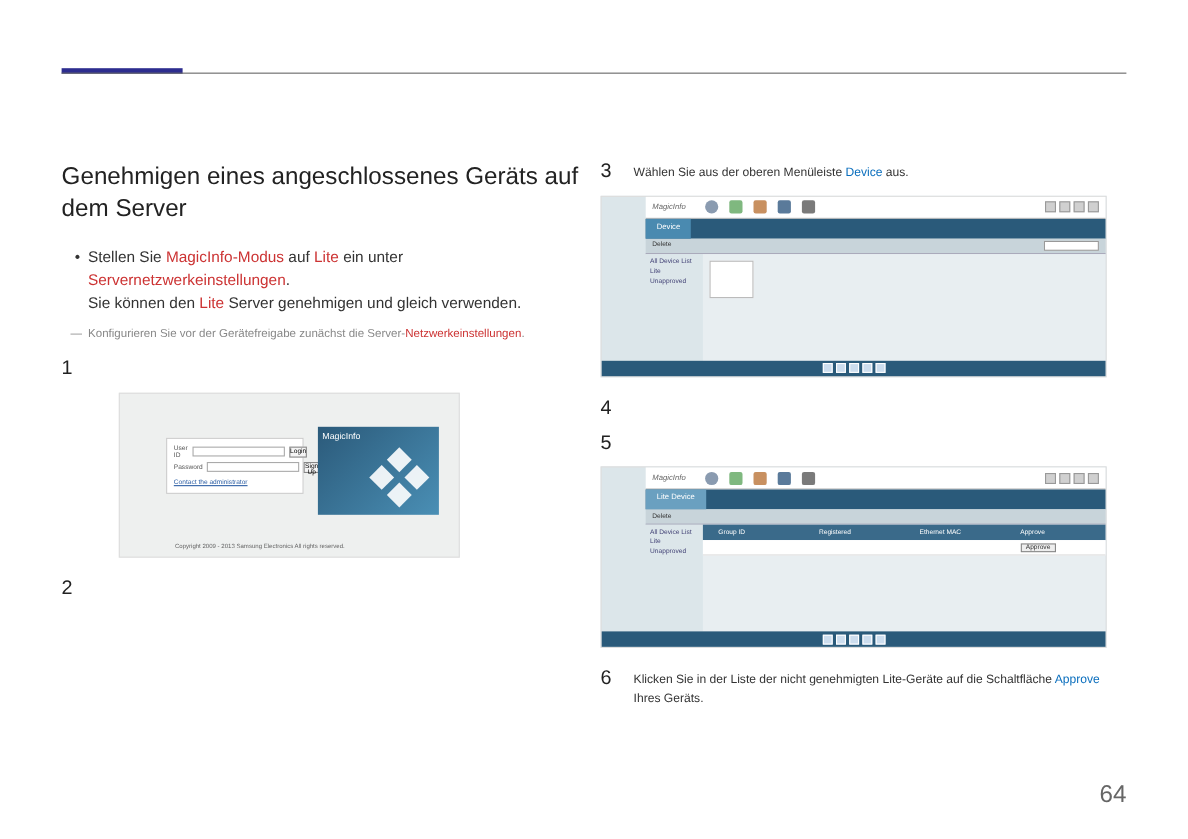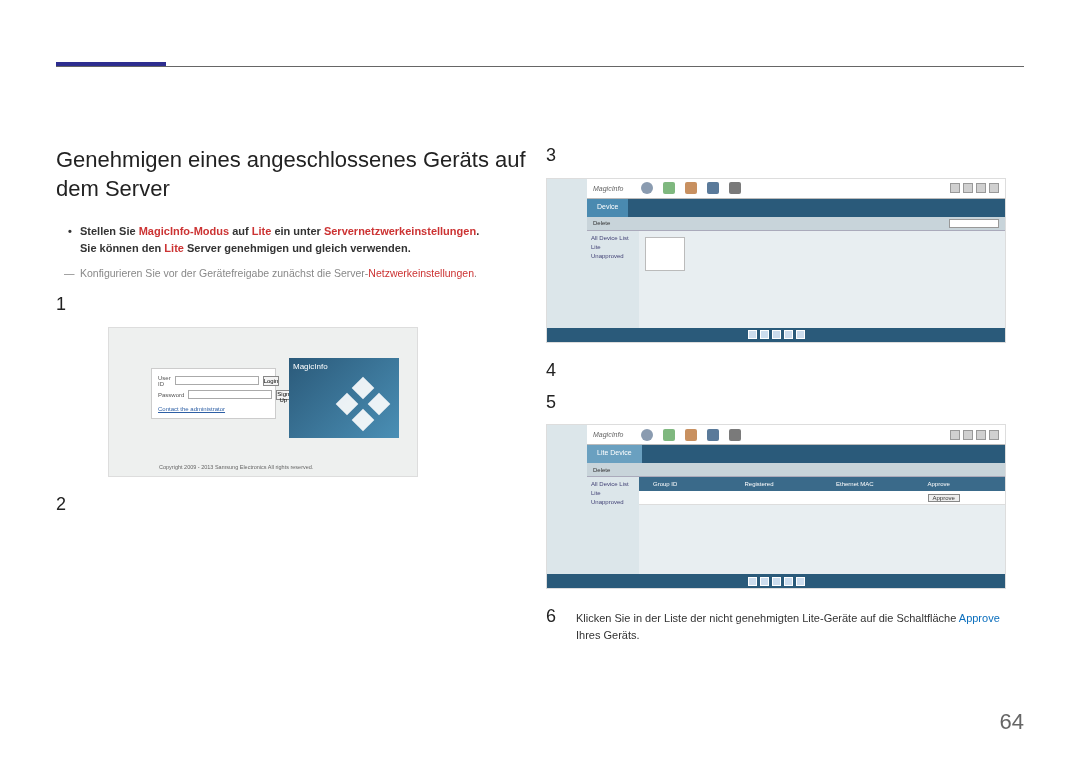--- a/index.html
+++ b/index.html
@@ -56,24 +56,23 @@
     padding: 2px 6px 2px 2px;
     margin-bottom: 10px;
   }
   ul.bullets {
     list-style: none;
     padding-left: 24px;
     margin-bottom: 10px;
   }
   ul.bullets li {
     position: relative;
-    font-size: 11px;
+    font-size: 14px;
     line-height: 1.5;
     color: #333;
-    font-weight: bold;
   }
   ul.bullets li::before {
     content: "•";
     position: absolute;
     left: -12px;
   }
   .note {
     font-size: 10.5px;
     color: #888;
     padding-left: 24px;
@@ -285,20 +284,23 @@
     <div class="step">
       <div class="step-num">2</div>
     </div>
 
   </div>
 
   <div class="col">
 
     <div class="step">
       <div class="step-num">3</div>
+      <div class="step-text">
+        <span>Wählen Sie aus der oberen Menüleiste </span><span class="hl">Device</span><span> aus.</span>
+      </div>
     </div>
 
     <div class="shot shot-app">
       <div class="app-top">
         <span class="logo">MagicInfo</span>
         <span class="icons">
           <span class="i-gear"></span>
           <span class="i-green"></span>
           <span class="i-user"></span>
           <span class="i-tv"></span>

